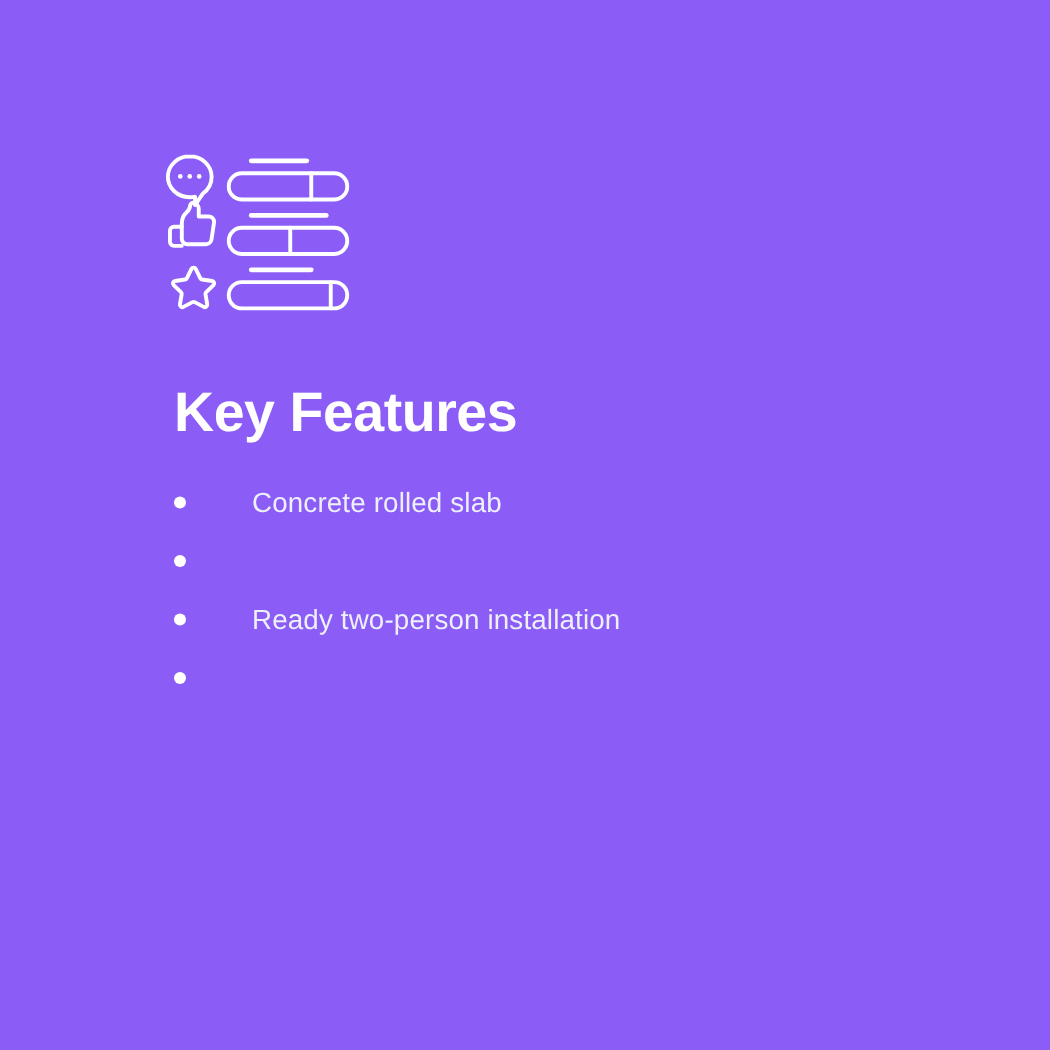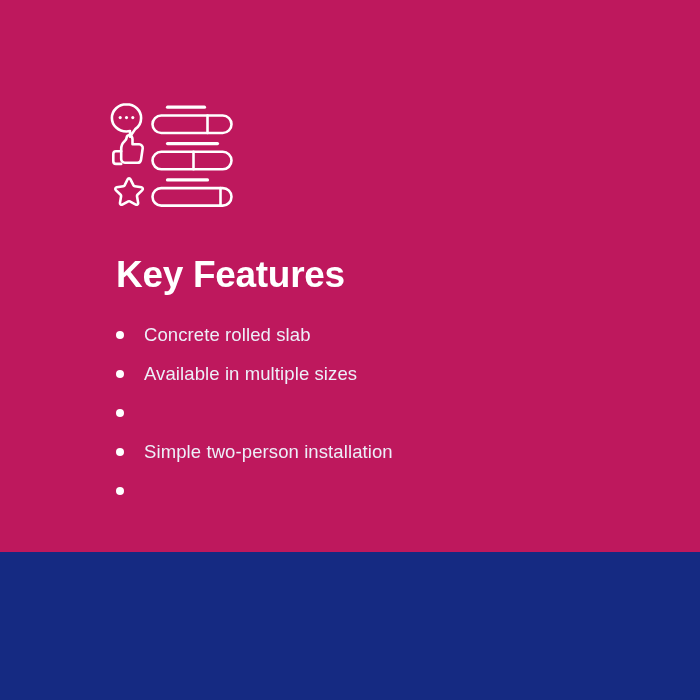--- a/index.html
+++ b/index.html
@@ -11,22 +11,22 @@
     width: 700px;
     height: 700px;
     overflow: hidden;
     background: #152A82;
     font-family: "Liberation Sans", sans-serif;
     -webkit-font-smoothing: antialiased;
   }
   .card {
     position: relative;
     width: 700px;
-    height: 552px;
-    background: #be185d;
+    height: 700px;
+    background: #8b5cf6;
     box-sizing: border-box;
   }
 
   
   .feature-icon {
     position: absolute;
     left: 108px;
     top: 100px;
     width: 126px;
     height: 116px;
@@ -58,20 +58,21 @@
     top: 322px;
     width: 520px;
     margin: 0;
     padding: 0;
     list-style: none;
   }
   .feature-item {
     display: flex;
     align-items: flex-start;
     height: 39px;
+    gap: 24px;
   }
   .bullet {
     flex: 0 0 auto;
     width: 8px;
     height: 8px;
     margin-top: 9px;
     margin-right: 20px;
     border-radius: 50%;
     background: #FFFFFF;
   }
@@ -139,34 +140,30 @@
 
   <h1 class="page-title">Key Features</h1>
 
   <ul class="feature-list">
 
     <li class="feature-item">
       <span class="bullet"></span>
       <span class="feature-text">Concrete rolled slab</span>
     </li>
 
-    <li class="feature-item">
-      <span class="bullet"></span>
-      <span class="feature-text">Available in multiple sizes</span>
-    </li>
 
 
 
     <li class="feature-item">
       <span class="bullet"></span>
     </li>
 
     <li class="feature-item">
       <span class="bullet"></span>
-      <span class="feature-text">Simple two-person installation</span>
+      <span class="feature-text">Ready two-person installation</span>
     </li>
 
     <li class="feature-item">
       <span class="bullet"></span>
     </li>
 
   </ul>
 
 </div>
 

